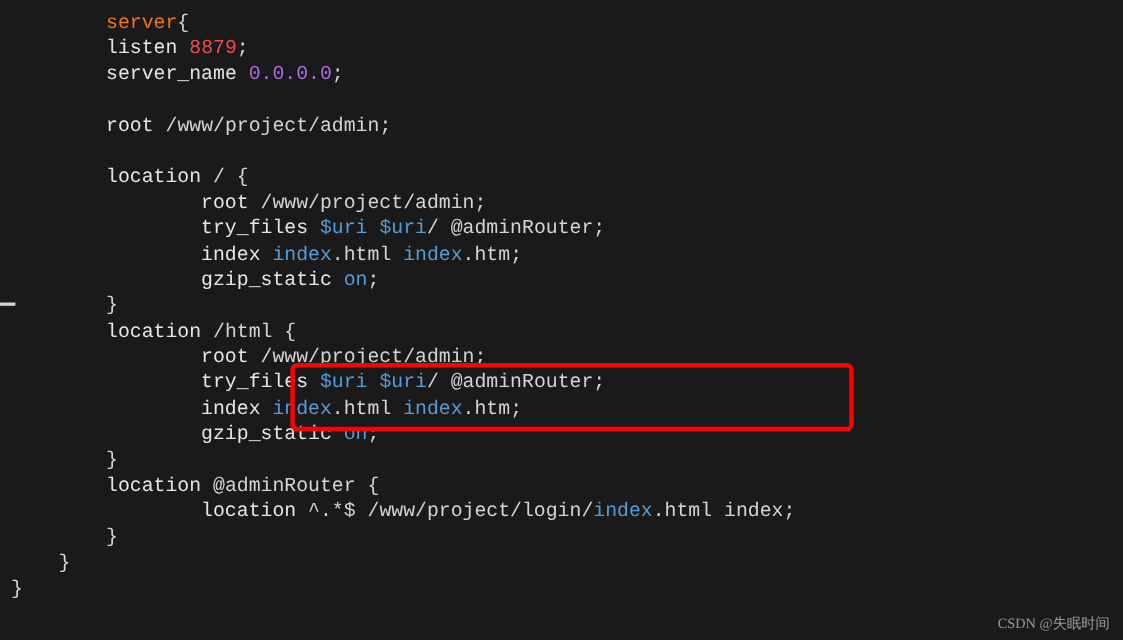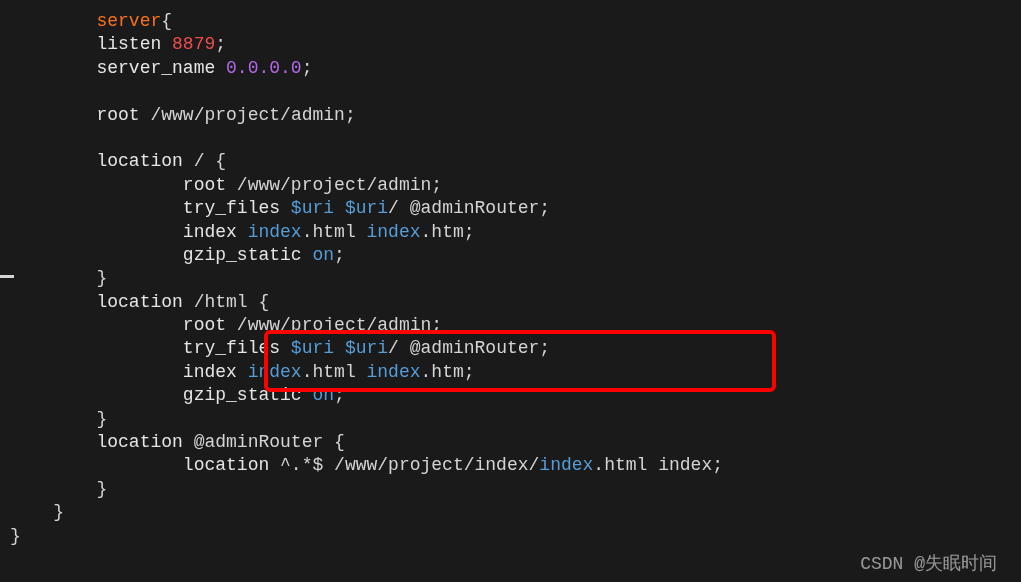--- a/index.html
+++ b/index.html
@@ -36,25 +36,25 @@
     .cursor-mark {
       position: absolute;
       left: 0;
       top: 275px;
       width: 14px;
       height: 3px;
       background: #d4d4d4;
     }
     .watermark {
       position: absolute;
-      right: 24px;
+      right: 12px;
       bottom: 6px;
       color: rgba(255,255,255,0.55);
-      font-size: 18px;
-      font-family: Liberation Mono, monospace;
+      font-size: 13px;
+      font-family: Liberation Serif, serif;
     }
   </style>
 </head>
 <body>
 
 <div class="cursor-mark"></div>
 
 <pre><span>        <span class="c-purple">server</span><span class="c-gray">{</span></span>
 <span><span>        </span><span class="c-green">listen</span><span> </span><span class="c-red">8879</span><span class="c-gray">;</span></span>
 <span><span>        </span><span class="c-green">server_name</span><span> </span><span class="c-violet">0.0.0.0</span><span class="c-gray">;</span></span>
@@ -67,20 +67,20 @@
 <span><span>                </span><span class="c-green">index</span><span> </span><span class="c-blue">index</span><span class="c-gray">.</span><span class="c-gray">html</span><span> </span><span class="c-blue">index</span><span class="c-gray">.</span><span class="c-gray">htm</span><span class="c-gray">;</span></span>
 <span><span>                </span><span class="c-green">gzip_static</span><span> </span><span class="c-blue">on</span><span class="c-gray">;</span></span>
 <span><span>        </span><span class="c-gray">}</span></span>
 <span><span>        </span><span class="c-green">location</span><span> </span><span class="c-gray">/html</span><span class="c-gray"> {</span></span>
 <span><span>                </span><span class="c-green">root</span><span> </span><span class="c-gray">/www/project/admin</span><span class="c-gray">;</span></span>
 <span><span>                </span><span class="c-green">try_files</span><span> </span><span class="c-blue">$uri</span><span> </span><span class="c-blue">$uri</span><span class="c-gray">/</span><span> </span><span class="c-gray">@adminRouter</span><span class="c-gray">;</span></span>
 <span><span>                </span><span class="c-green">index</span><span> </span><span class="c-blue">index</span><span class="c-gray">.</span><span class="c-gray">html</span><span> </span><span class="c-blue">index</span><span class="c-gray">.</span><span class="c-gray">htm</span><span class="c-gray">;</span></span>
 <span><span>                </span><span class="c-green">gzip_static</span><span> </span><span class="c-blue">on</span><span class="c-gray">;</span></span>
 <span><span>        </span><span class="c-gray">}</span></span>
 <span><span>        </span><span class="c-green">location</span><span> </span><span class="c-gray">@adminRouter</span><span class="c-gray"> {</span></span>
-<span><span>                </span><span class="c-green">location</span><span> </span><span class="c-gray">^.*$</span><span> </span><span class="c-gray">/www/project/index/</span><span class="c-blue">index</span><span class="c-gray">.</span><span class="c-gray">html</span><span> </span><span class="c-gray">index</span><span class="c-gray">;</span></span>
+<span><span>                </span><span class="c-green">location</span><span> </span><span class="c-gray">^.*$</span><span> </span><span class="c-gray">/www/project/login/</span><span class="c-blue">index</span><span class="c-gray">.</span><span class="c-gray">html</span><span> </span><span class="c-gray">index</span><span class="c-gray">;</span></span>
 <span><span>        </span><span class="c-gray">}</span></span>
 <span>    <span class="c-gray">}</span></span>
 <span><span class="c-gray">}</span></span></pre>
 
 <div class="highlight-box" style="left:264px;top:330px;width:512px;height:62px;"></div>
 
 <div class="watermark">CSDN @失眠时间</div>
 
 </body></html>

